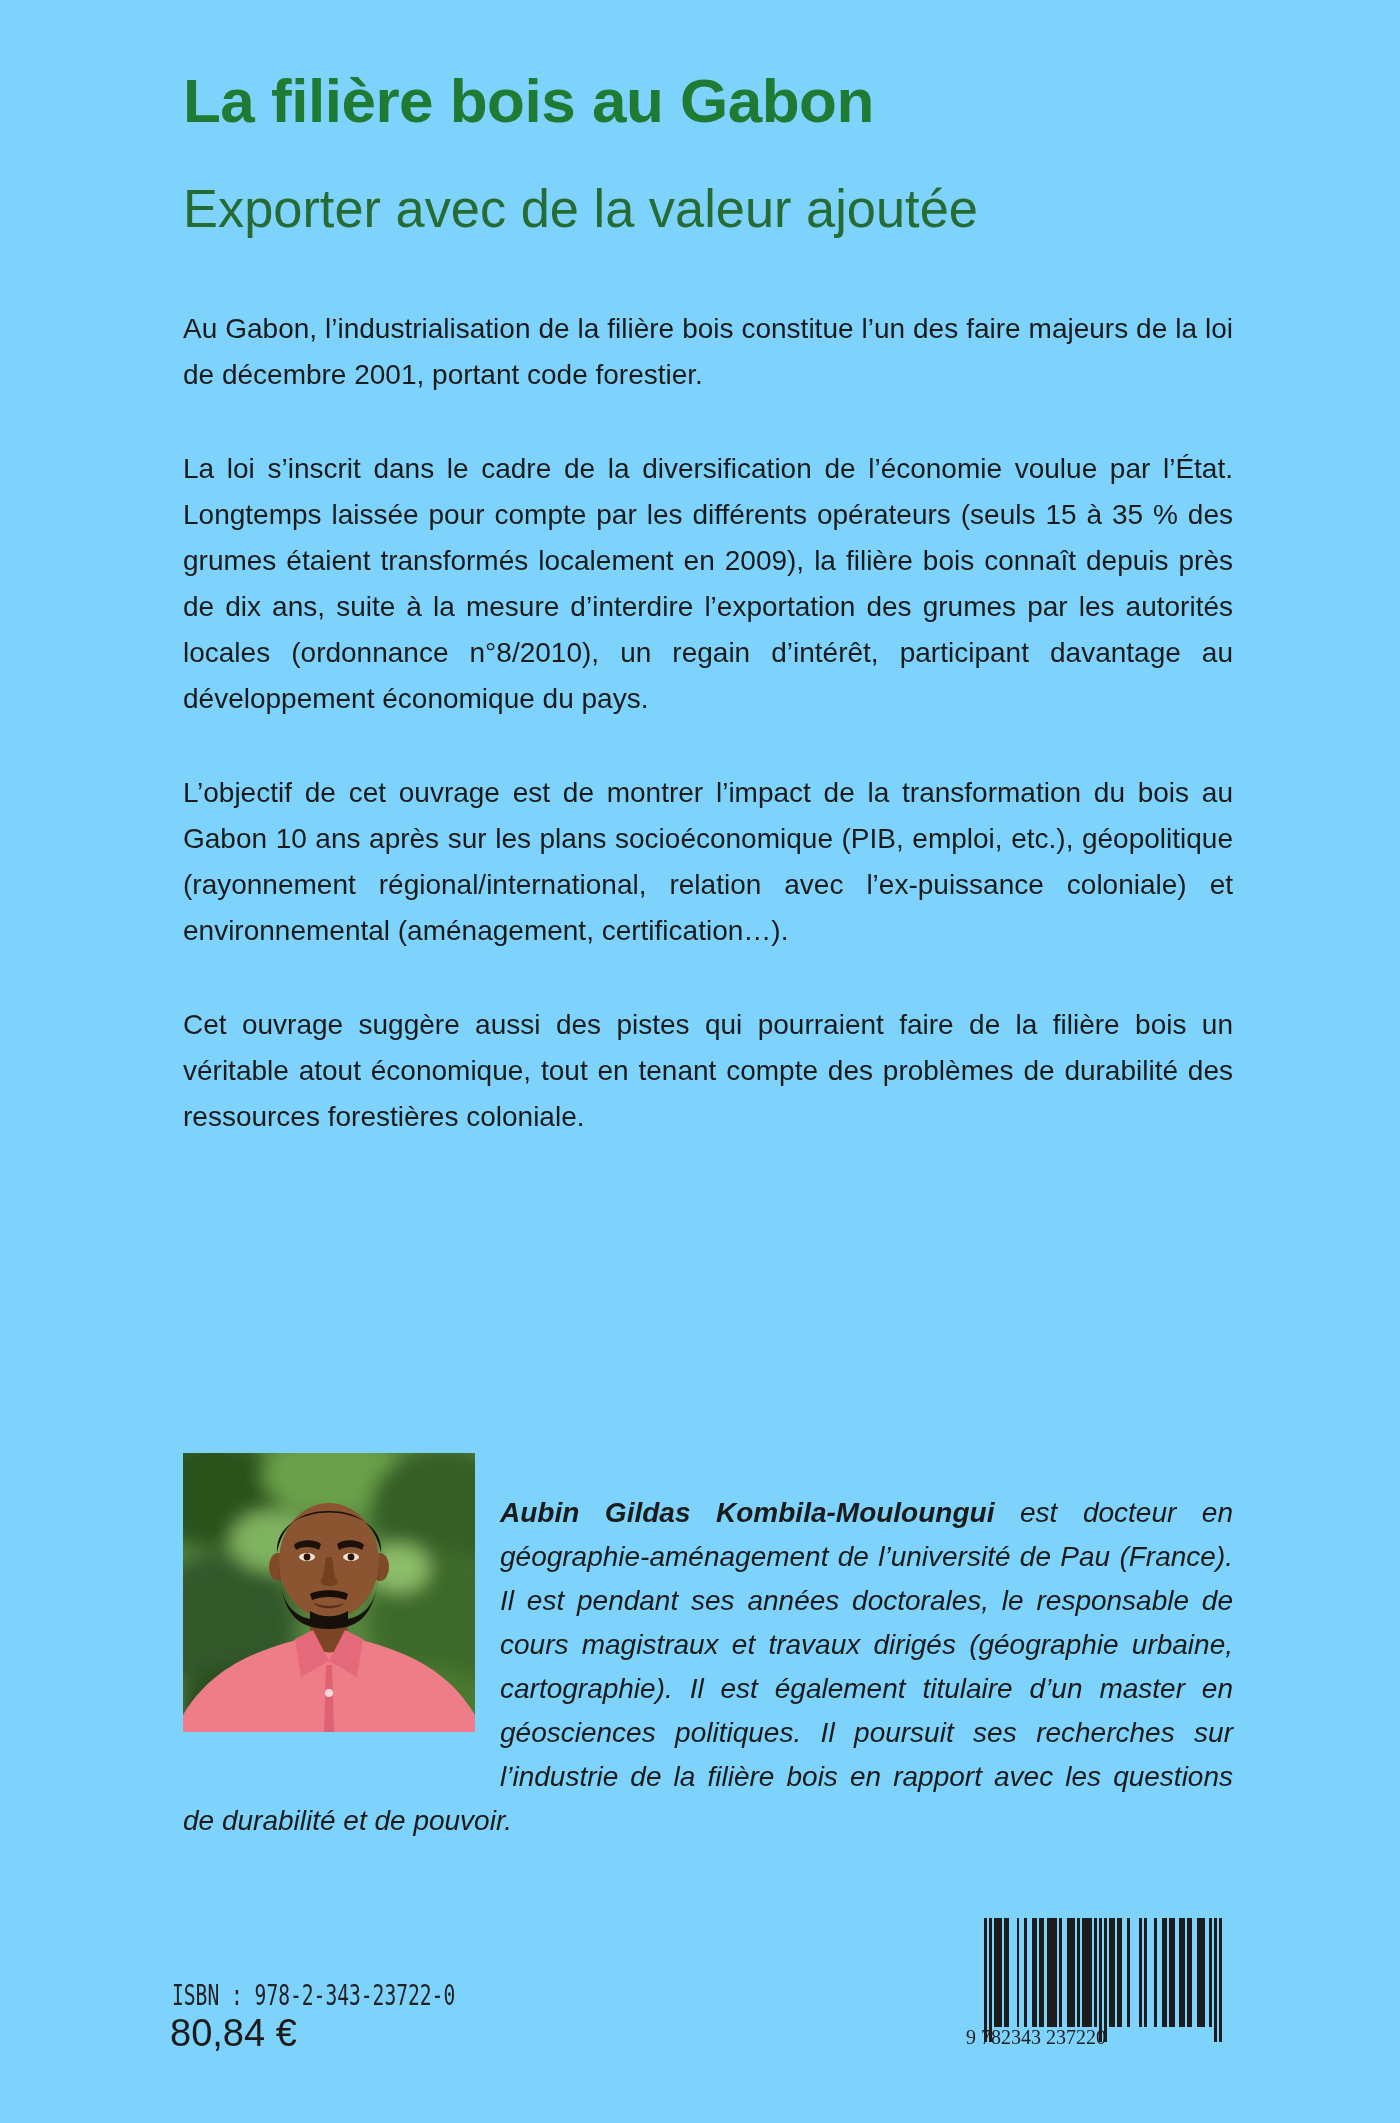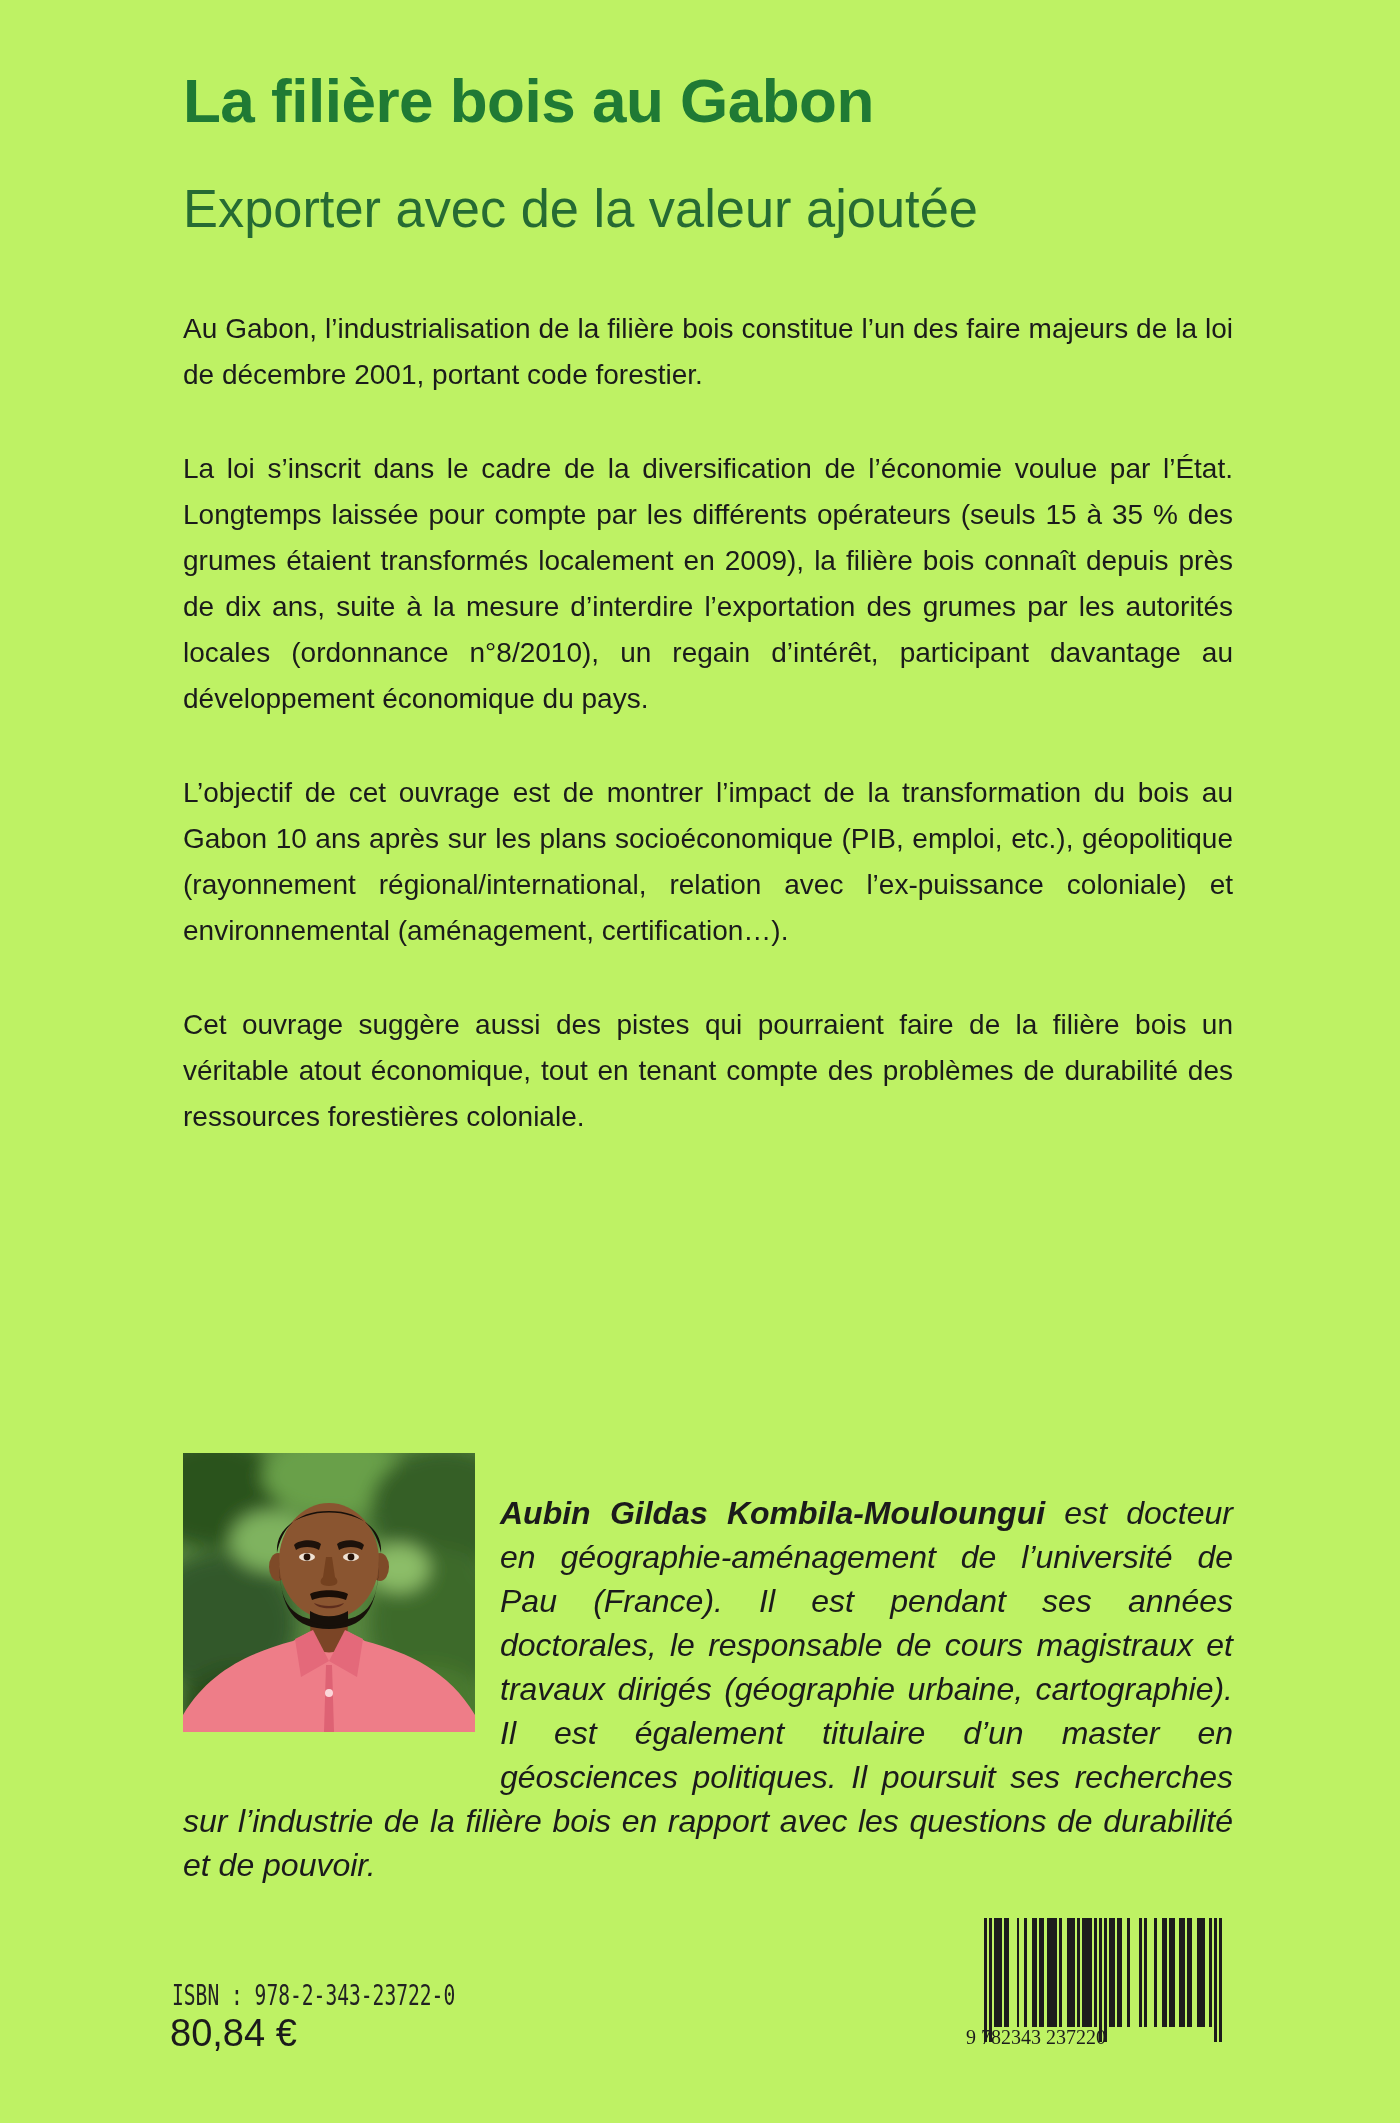--- a/index.html
+++ b/index.html
@@ -1,19 +1,19 @@
 <!DOCTYPE html>
 <html><head>
 <meta charset="utf-8">
 <style>
   html,body{margin:0;padding:0;background:#ffffff;}
   .page{
     position:relative;
     width:1400px;height:2123px;
-    background:#bef264;
+    background:#7dd3fc;
     overflow:hidden;
     font-family:"Liberation Sans", sans-serif;
     color:#1b1b1b;
   }
   
   .title{
     position:absolute;left:183px;top:68px;width:1120px;
     margin:0;font-size:62px;line-height:1.05;font-weight:bold;
     letter-spacing:-0.5px;
   }
@@ -35,21 +35,21 @@
   .bio{
     position:absolute;left:183px;top:1453px;width:1050px;
   }
   .author-photo{
     float:left;width:292px;height:279px;
     margin:0 25px 24px 0;
   }
   .author-photo svg{display:block;width:292px;height:279px;}
   .bio-text{
     margin:0;padding-top:38px;
-    font-size:32px;line-height:44px;
+    font-size:28px;line-height:44px;
     font-style:italic;text-align:justify;
   }
   .bio-name{font-weight:bold;}
   
   .isbn{
     position:absolute;left:172px;top:1979px;
     font-family:"DejaVu Sans Mono", monospace;
     font-size:28px;white-space:nowrap;
     transform:scaleX(0.70);transform-origin:left top;
     color:#222;

